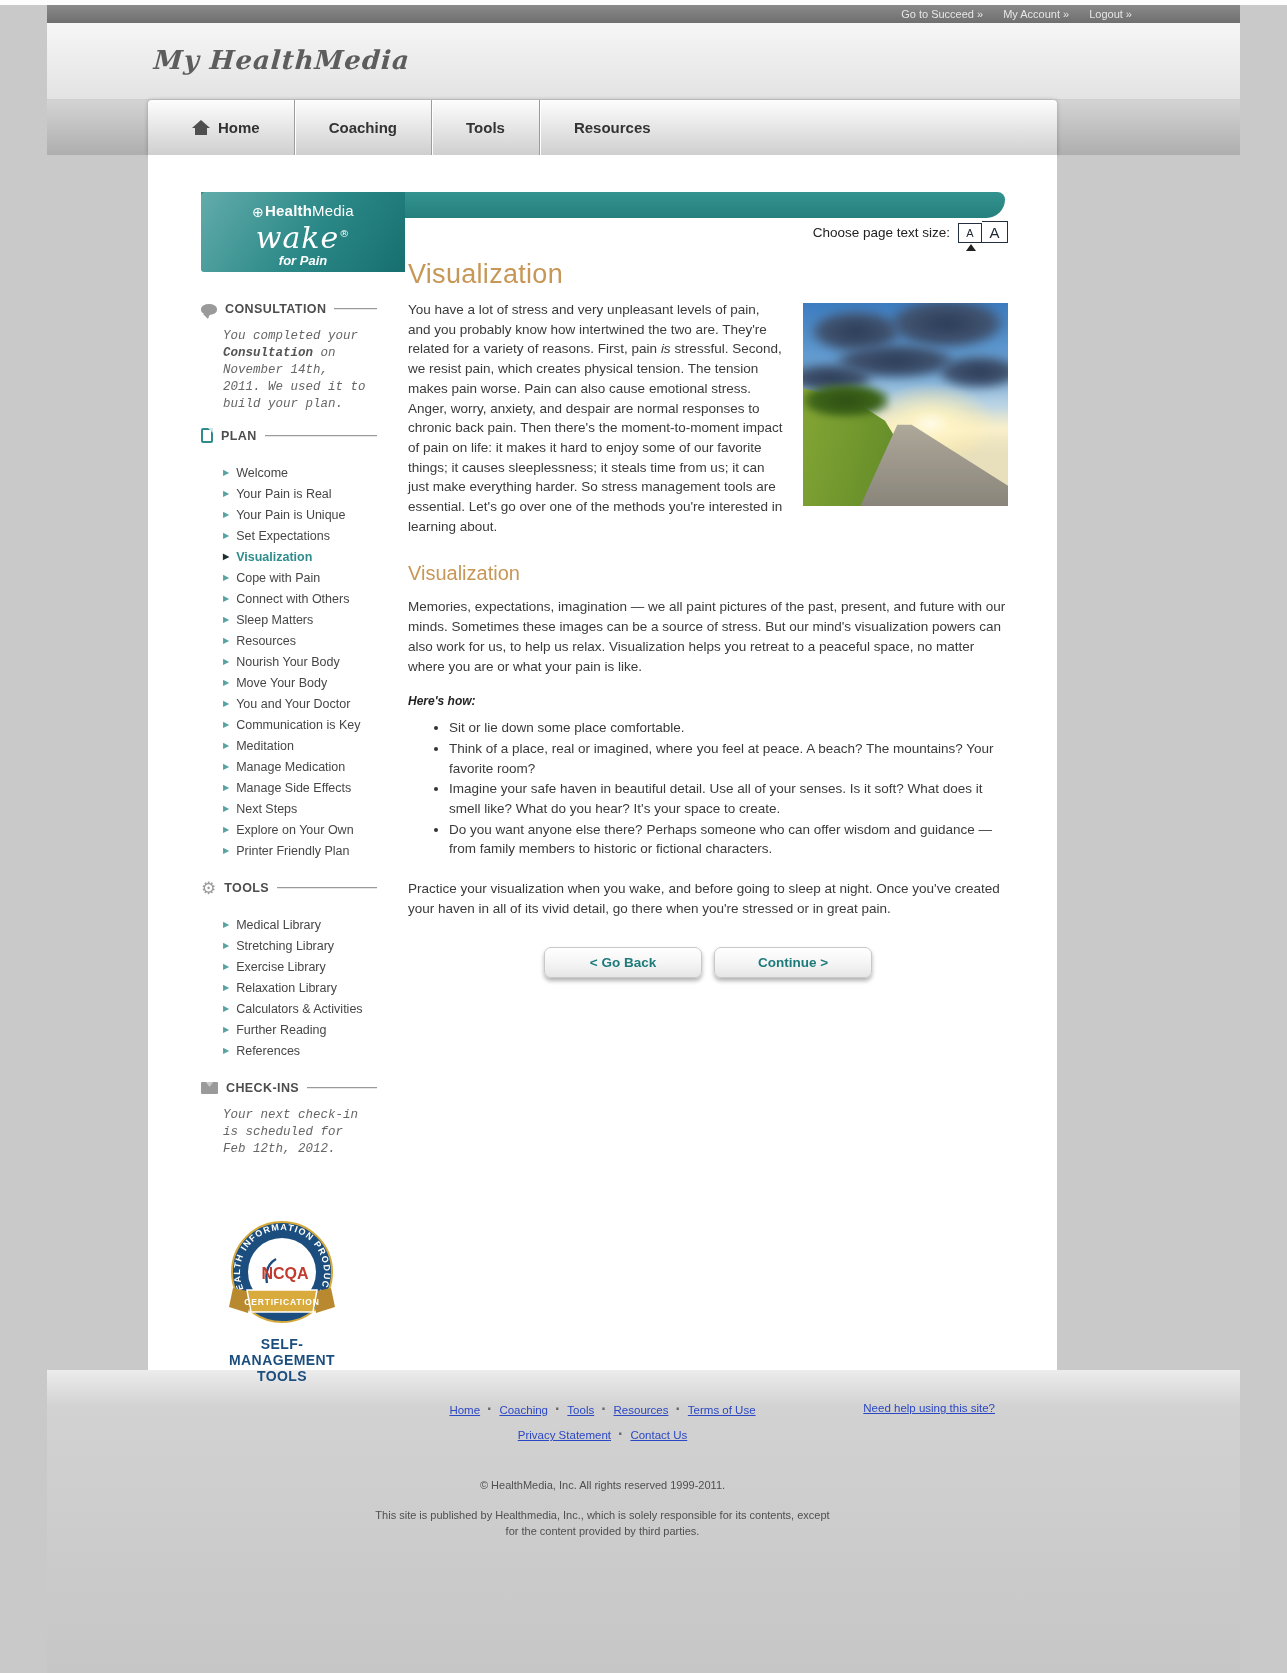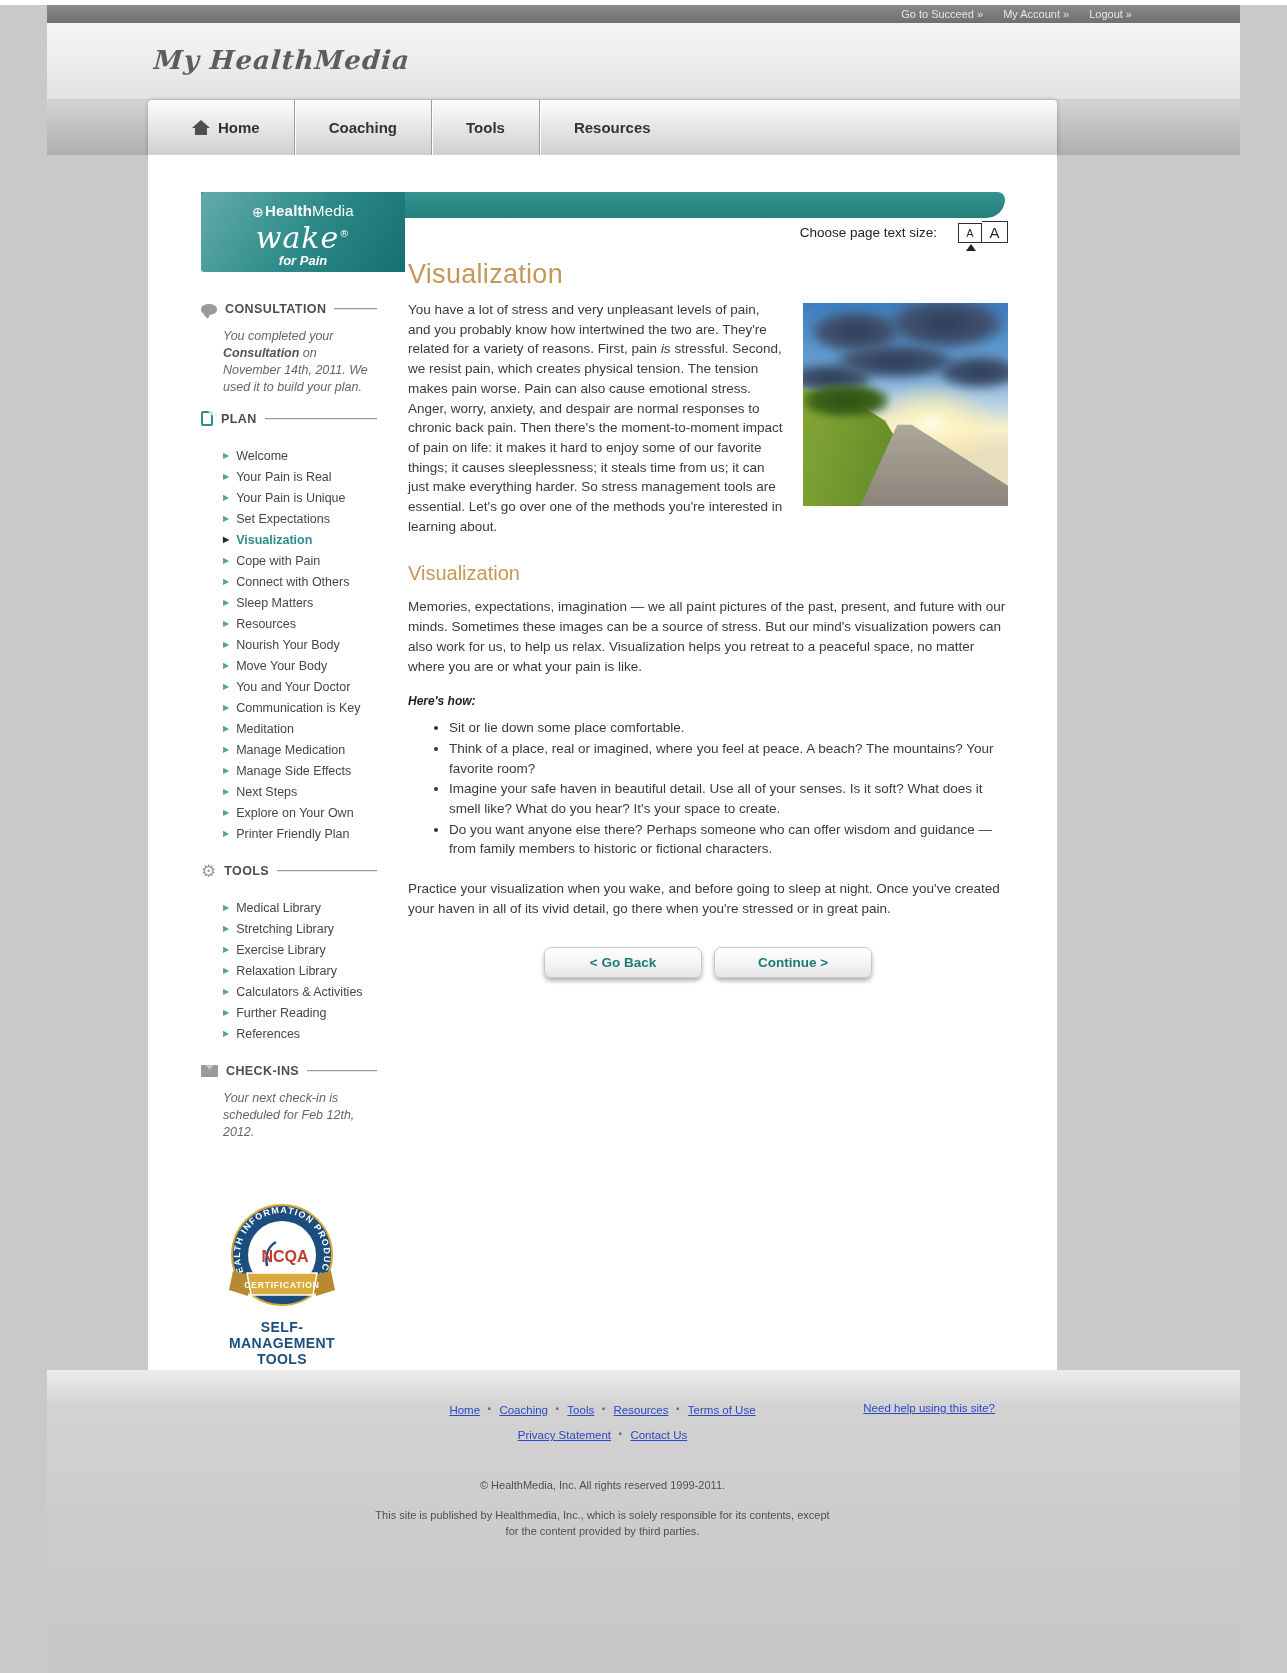--- a/index.html
+++ b/index.html
@@ -43,36 +43,36 @@
   .sec-head { display:flex; align-items:center; gap:8px; margin:15px 0 12px; }
   .sec-title { font-size:12.5px; font-weight:bold; color:#4d4d4d; letter-spacing:.4px; }
   .sec-line { flex:1; height:2px; background:linear-gradient(#9a9a9a 50%,#e8e8e8 50%); }
   .bubble-ic { width:16px; height:11px; background:#9a9a9a; border-radius:8px/5px; position:relative; flex:0 0 auto; }
   .bubble-ic::after { content:""; position:absolute; left:2px; bottom:-4px; border-left:5px solid transparent; border-right:2px solid transparent; border-top:5px solid #9a9a9a; }
   .doc-ic { width:12px; height:15px; background:#fff; border:2px solid #2e8c8c; border-radius:2px; position:relative; flex:0 0 auto; }
   .doc-ic::after { content:""; position:absolute; right:-2px; top:-2px; border-left:5px solid transparent; border-bottom:5px solid transparent; border-top:5px solid #cfe6e6; }
   .gear-ic { font-family:"DejaVu Sans", sans-serif; font-size:17px; color:#9a9a9a; line-height:14px; flex:0 0 auto; }
   .mail-ic { width:17px; height:12px; background:#9a9a9a; position:relative; overflow:hidden; border-radius:1px; flex:0 0 auto; }
   .mail-ic::before { content:""; position:absolute; left:1px; top:-5px; width:15px; height:10px; background:#c9c9c9; transform:rotate(0deg); clip-path:polygon(0 0,100% 0,50% 100%); }
-  .side-note { font-style:italic; font-size:12.5px; color:#666; line-height:17px; margin:0 0 4px 22px; width:148px; }
+  .side-note { font-style:italic; font-size:12.5px; color:#666; line-height:17px; margin:0 0 4px 22px; width:148px;font-family:Liberation Mono, monospace; }
   .side-note b { color:#555; }
   .s-item { display:flex; gap:7px; font-size:12.5px; line-height:16px; color:#464646; margin:0 0 5px 22px; cursor:pointer; }
   .tri { flex:0 0 auto; font-size:8px; color:#58a2a2; line-height:15px; }
   .tri::before { content:"▶"; }
   .s-item.active { color:#2e8c8c; font-weight:bold; }
   .s-item.active .tri { color:#1f2f2f; }
   .sec-gap { height:10px; }
 
   
   .badge-wrap { margin:62px 0 0 18px; width:126px; text-align:center; }
   .badge-caption { margin-top:8px; font-size:14px; font-weight:bold; color:#1b4e7e; letter-spacing:.4px; }
 
   
   .main { position:absolute; left:361px; top:0; width:600px; }
-  .size-row { margin-top:66px; display:flex; justify-content:flex-end; align-items:center; gap:21px; }
+  .size-row { margin-top:66px; display:flex; justify-content:flex-end; align-items:center; gap:8px; }
   .size-label { font-size:13.5px; color:#222; }
   .size-btns { display:flex; align-items:flex-end; position:relative; }
   .size-btn { background:#fff; border:1px solid #24303f; text-align:center; cursor:pointer; color:#1c2733; }
   .size-btn.small { width:24px; height:20px; font-size:11px; line-height:19px; }
   .size-btn.large { width:26px; height:22px; font-size:15px; line-height:21px; border-left:none; }
   .size-marker { position:absolute; left:8px; bottom:-8px; border-left:5px solid transparent; border-right:5px solid transparent; border-bottom:7px solid #222; }
   h1.pagetitle { margin:16px 0 10px; font-size:27px; font-weight:400; color:#c79757; letter-spacing:.3px; }
   .bodytext { font-size:13.5px; line-height:19.7px; color:#3a3a3a; }
   .photo { float:right; width:205px; height:203px; margin:3px 0 8px 18px; position:relative; overflow:hidden; }
   .photo > div { position:absolute; }

